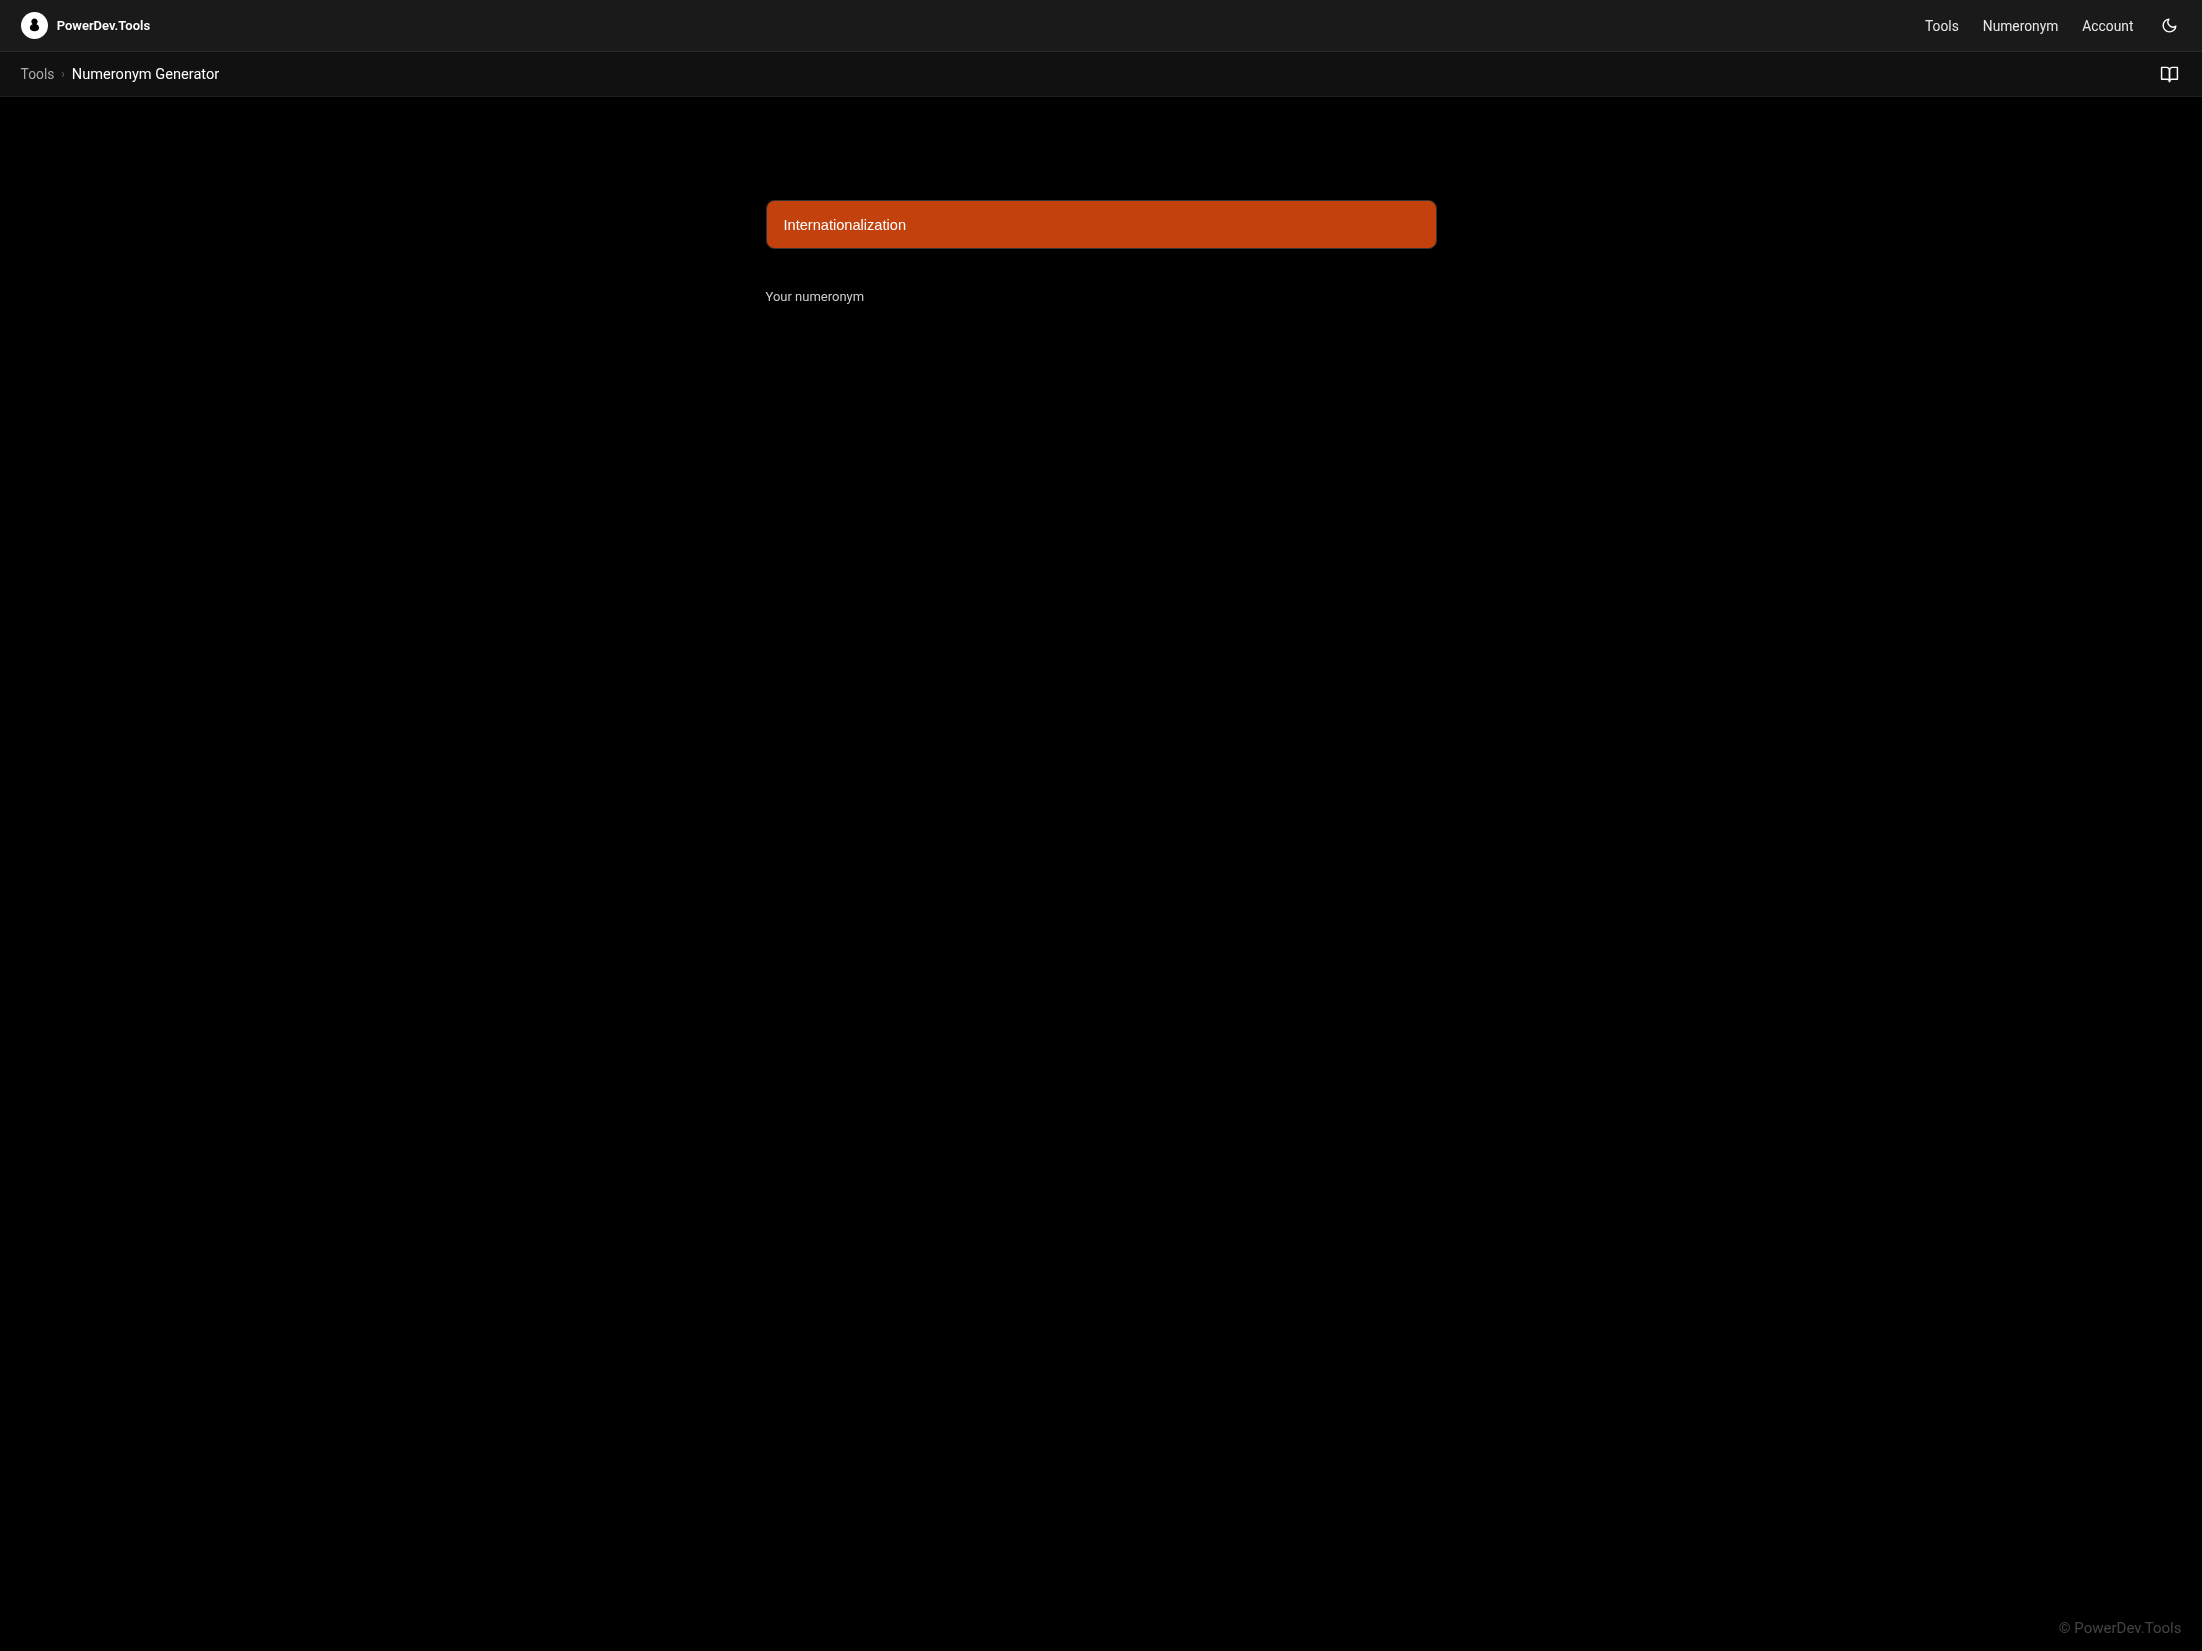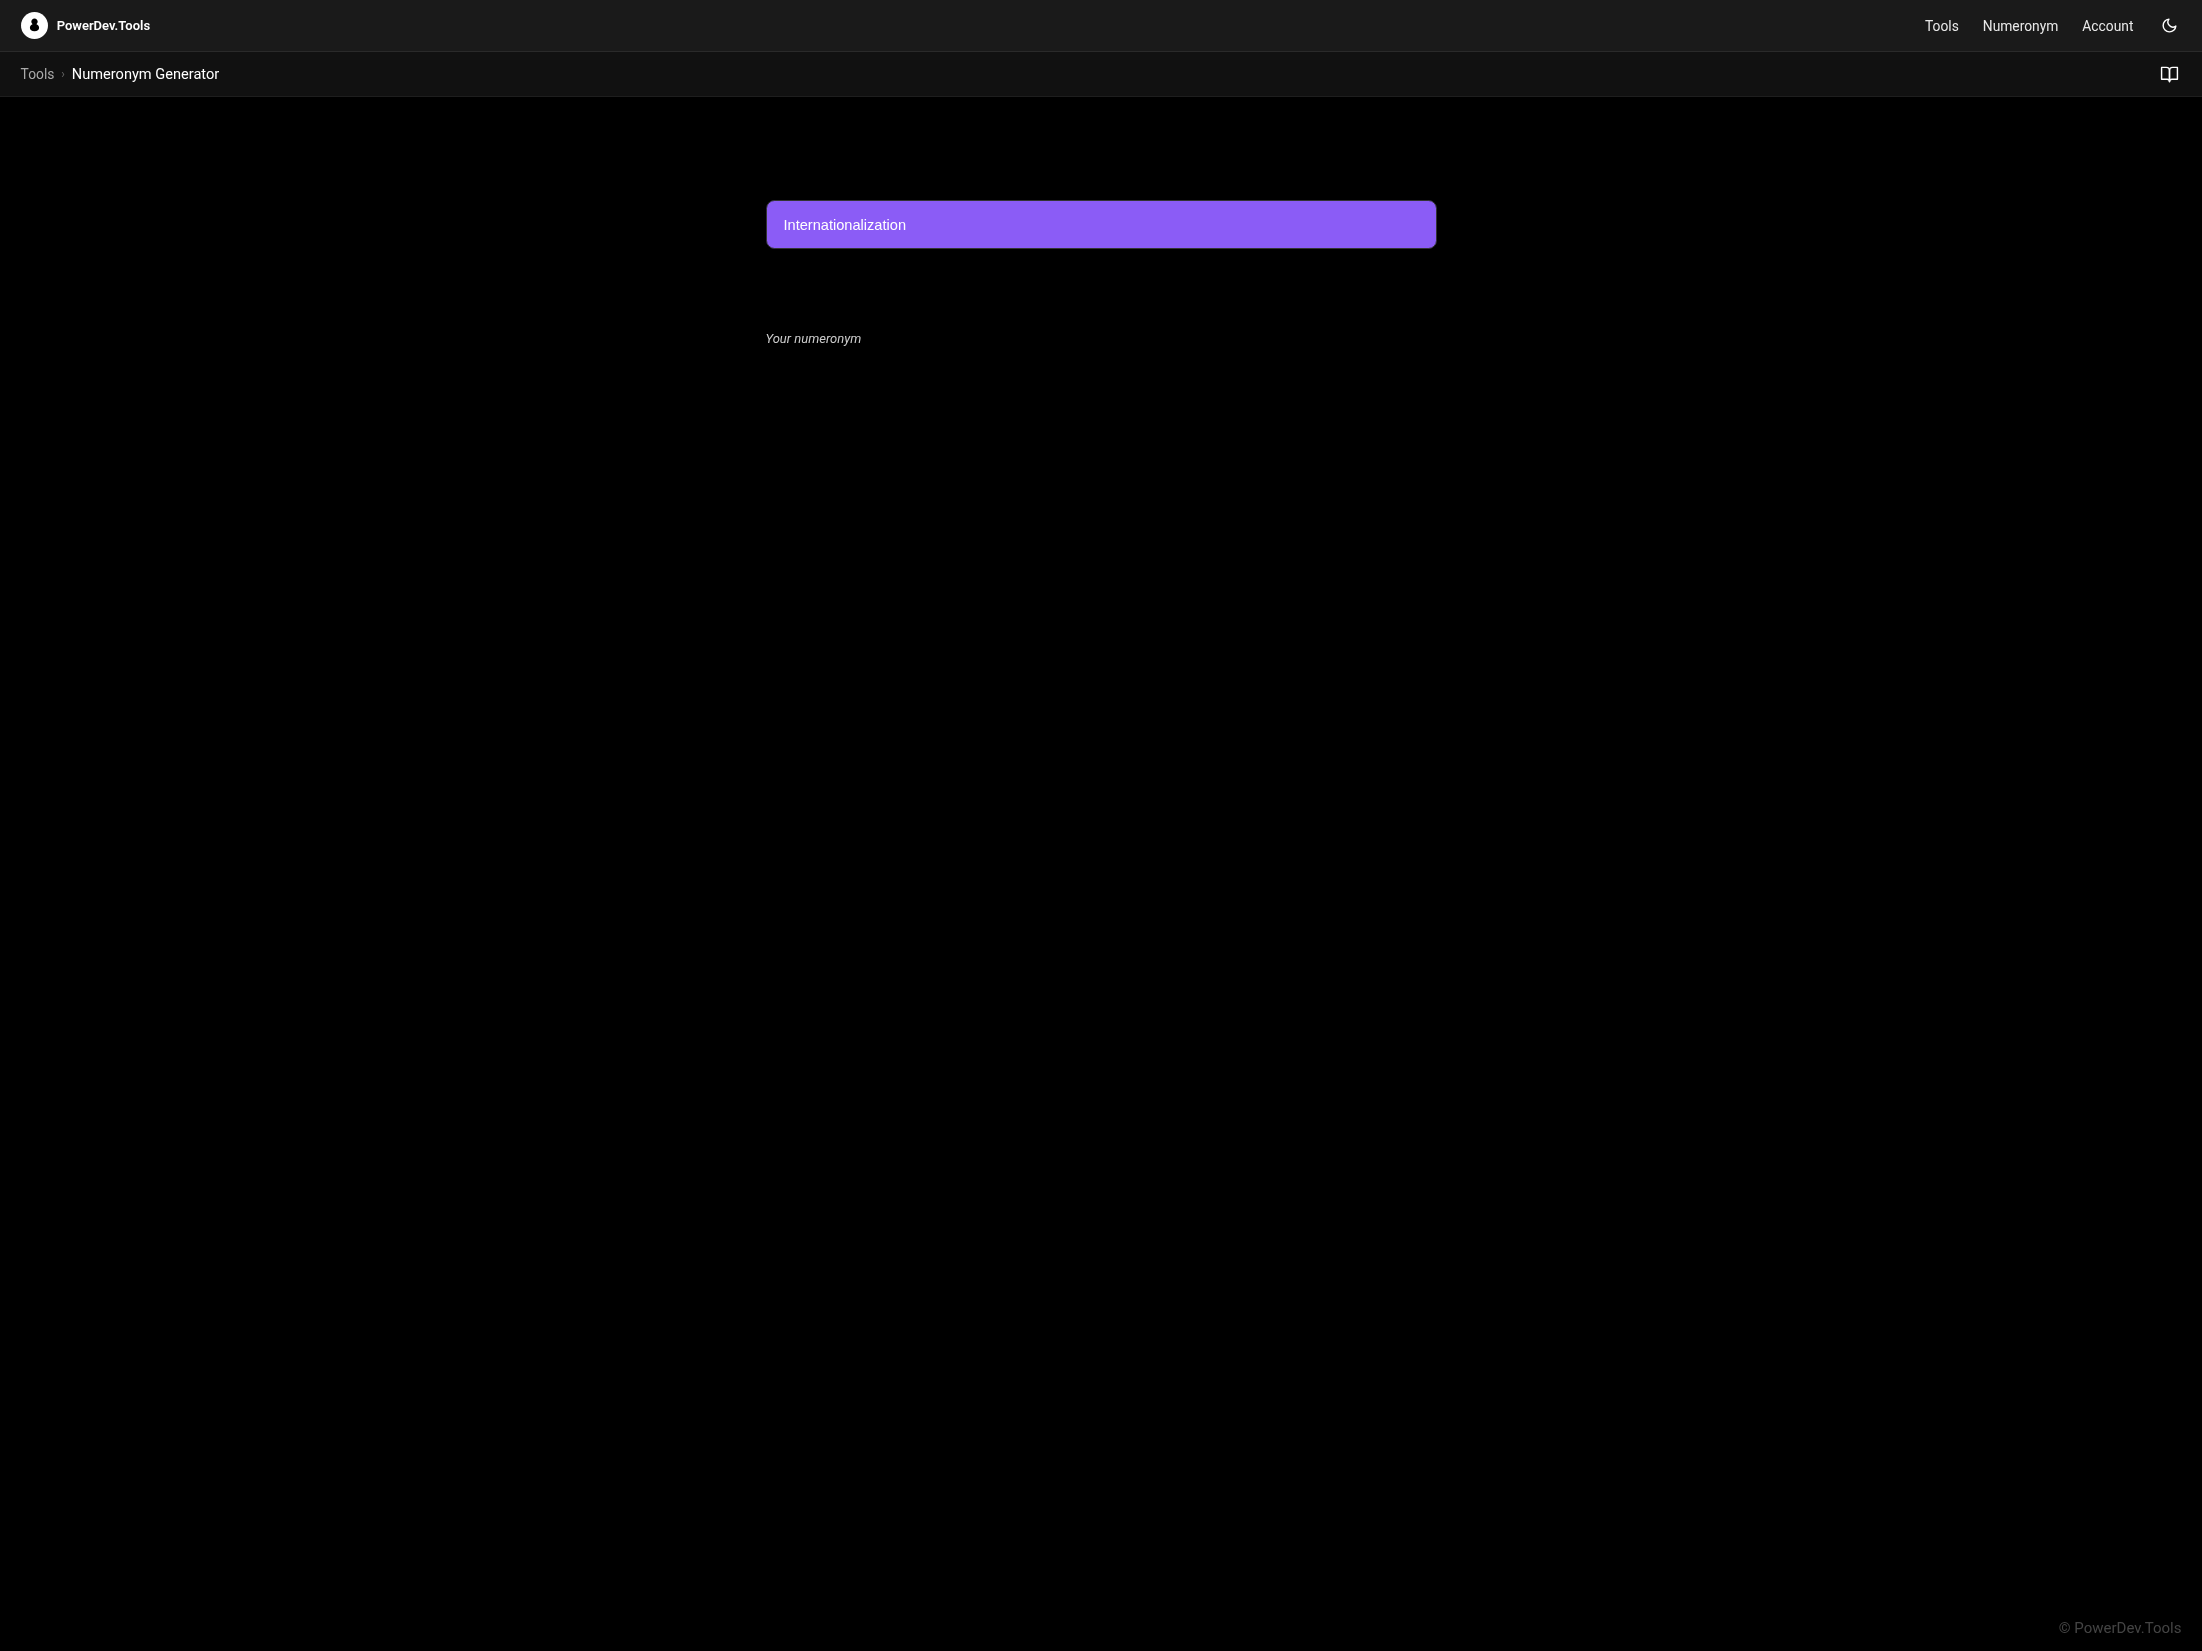--- a/index.html
+++ b/index.html
@@ -140,40 +140,39 @@
     }
 
     
     .input-section {
       width: 671px;
       max-width: 90vw;
     }
 
     .word-input {
       width: 100%;
-      background-color: #8b5cf6;
+      background-color: #c2410c;
       border: 0.9px solid #333333;
       border-radius: 8.6px;
       padding: 15.5px 17px;
       font-size: 14.6px;
       color: #ffffff;
       outline: none;
       transition: border-color 0.2s;
     }
 
     .word-input::placeholder {
       color: #666666;
     }
 
     
     .result-section {
       width: 671px;
       max-width: 90vw;
-      margin-top: 82px;
-      font-style: italic;
+      margin-top: 40px;
     }
 
     .result-label {
       font-size: 13px;
       color: #cccccc;
       margin-bottom: 8.6px;
     }
 
     .result-box {
       width: 100%;

